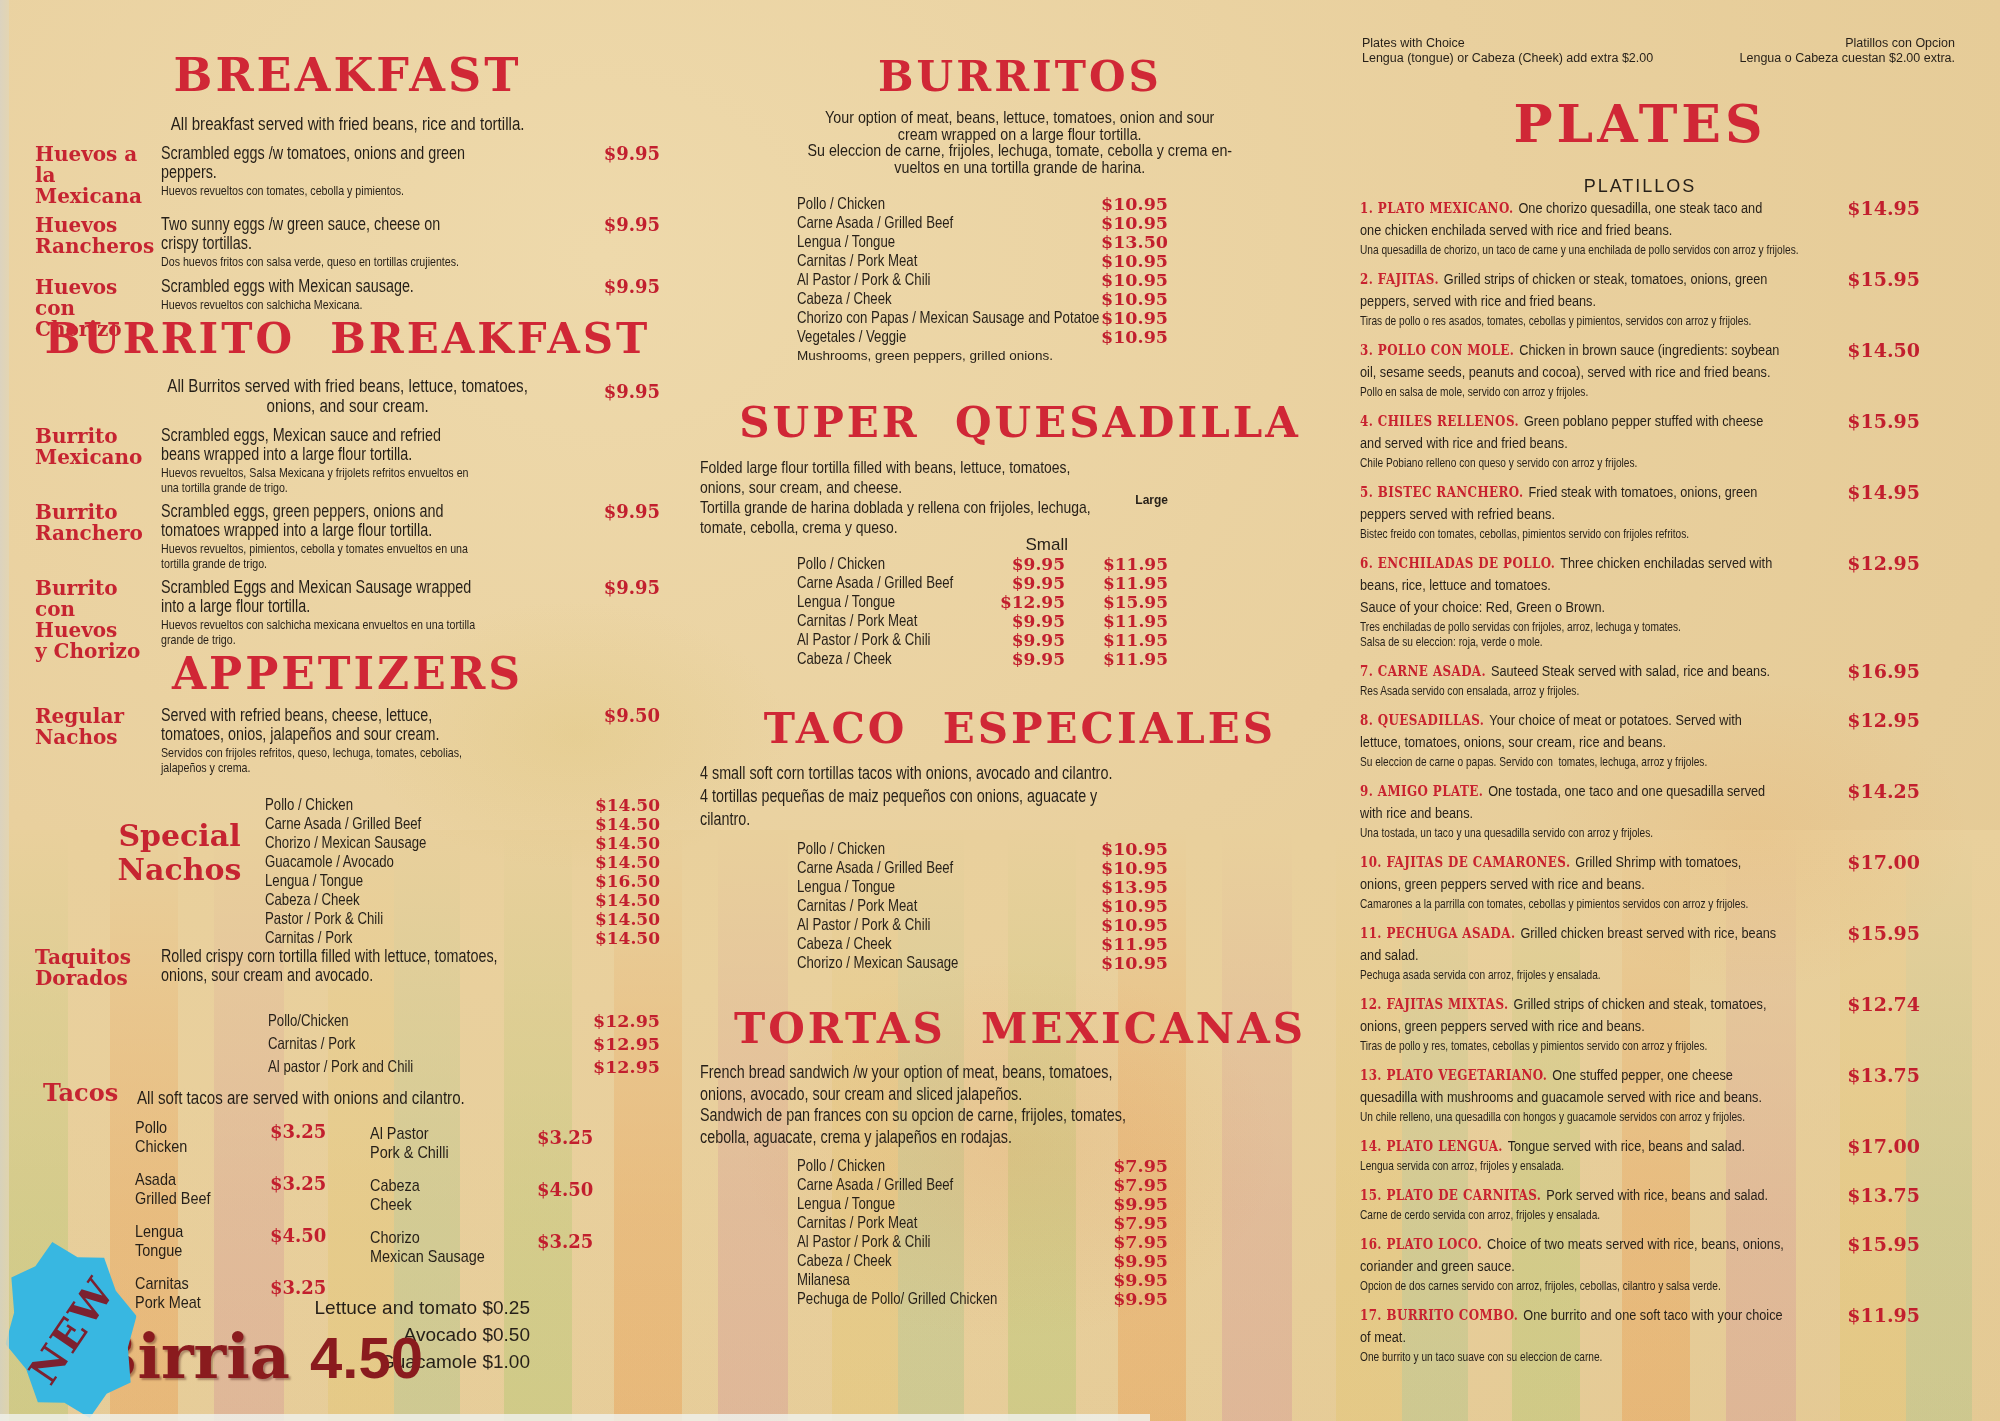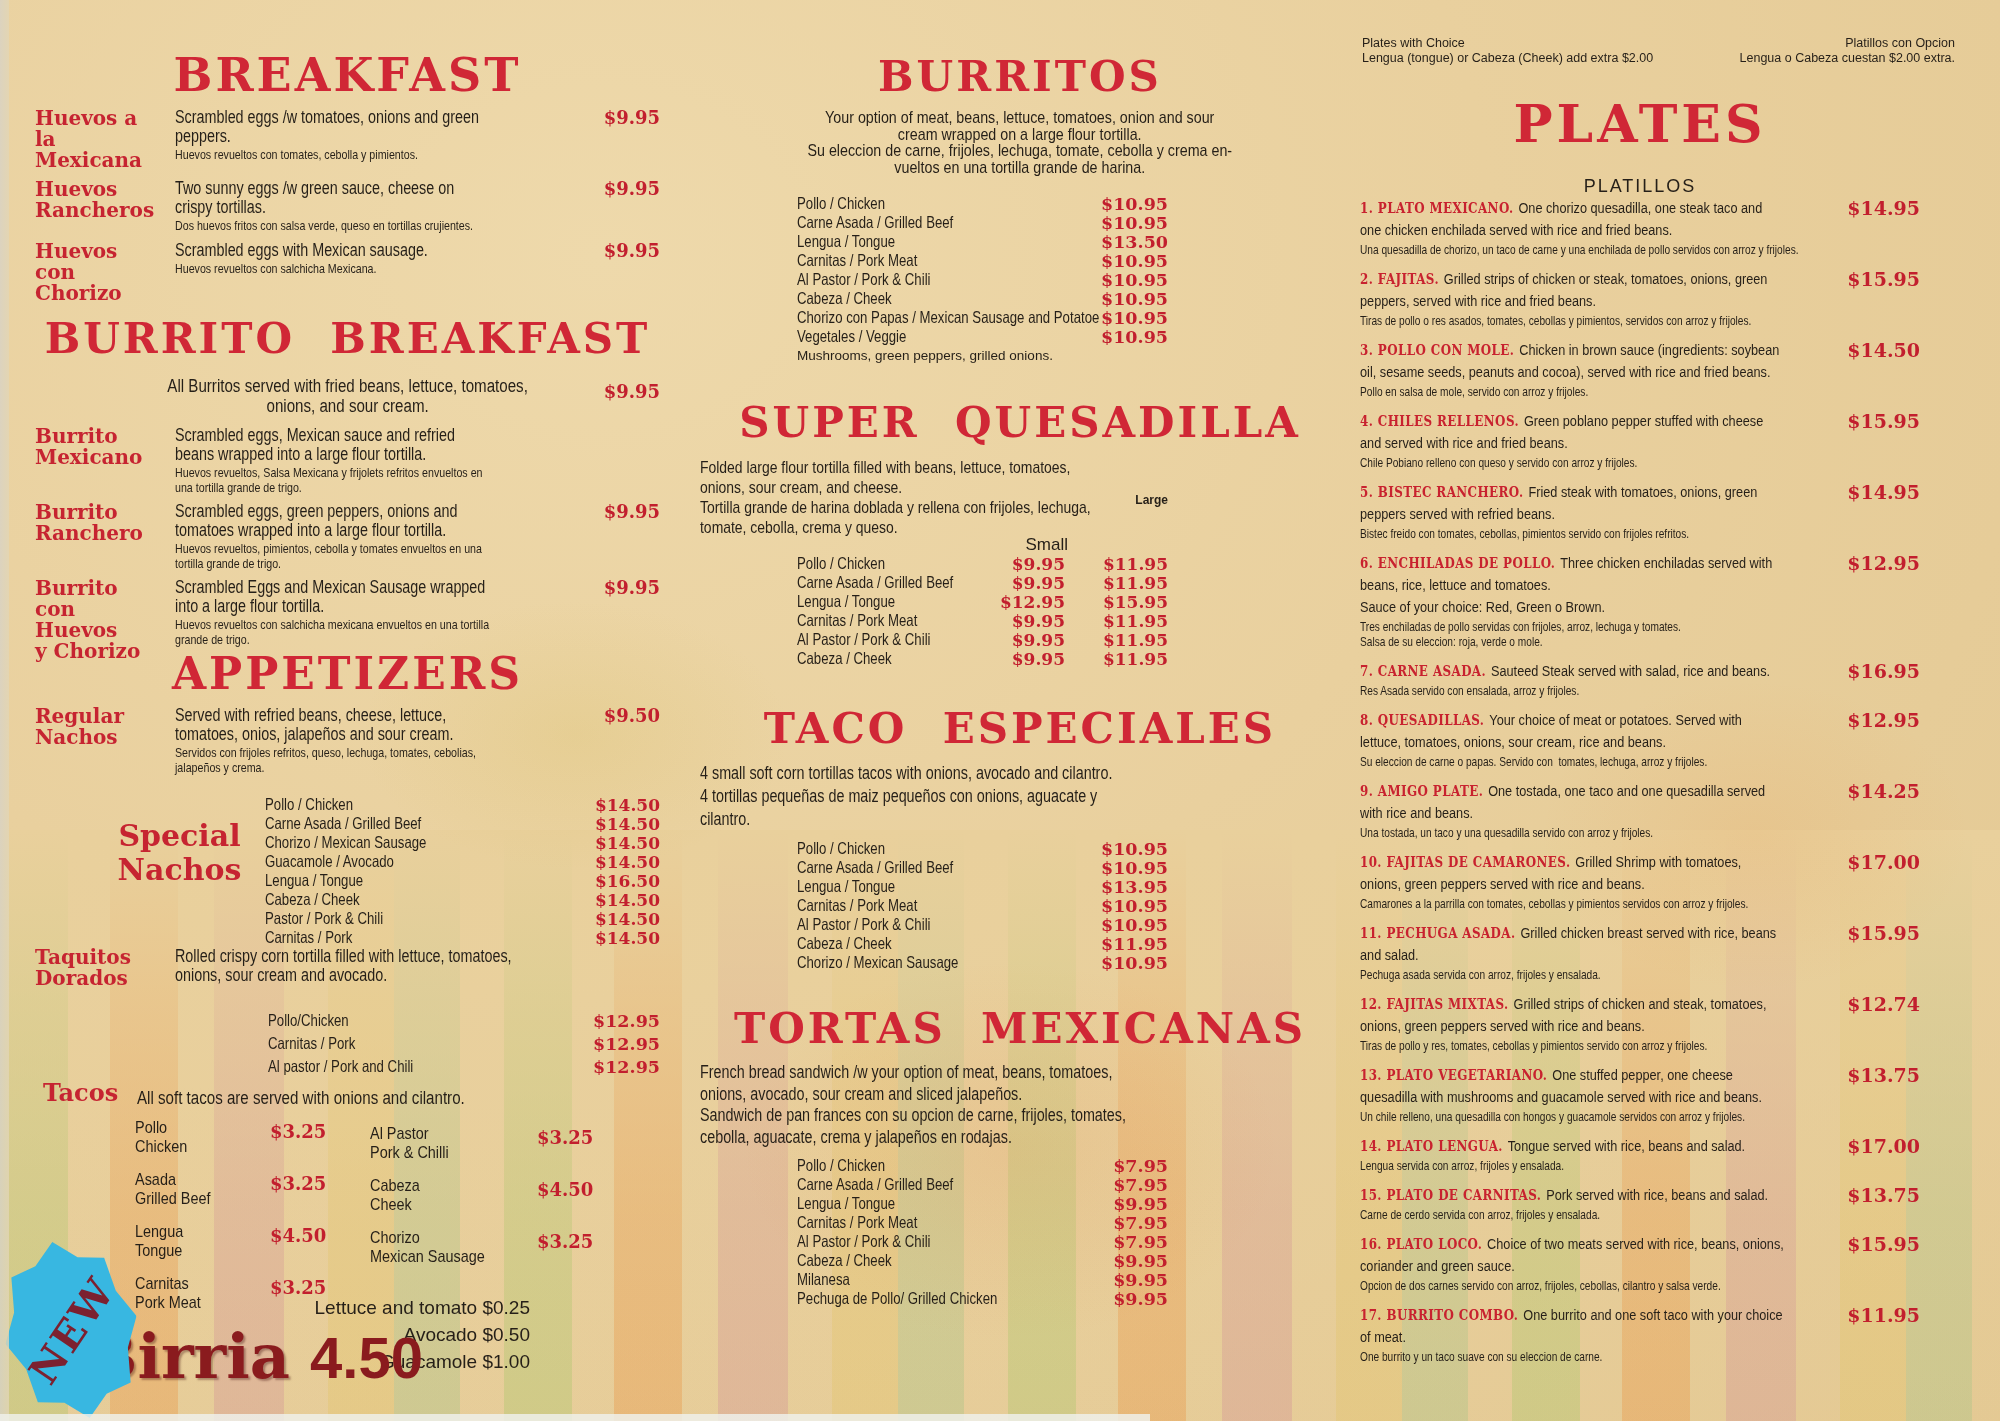--- a/index.html
+++ b/index.html
@@ -43,21 +43,21 @@
   .rel{position:relative;}
 
   
   #sec-breakfast{left:35px;top:52px;width:625px;}
   #sec-breakfast .title{font-size:46px;}
   #sec-burrito-breakfast{left:35px;top:318px;width:625px;}
   #sec-burrito-breakfast .title{font-size:42px;}
   #sec-appetizers{left:35px;top:652px;width:625px;}
   #sec-appetizers .title{font-size:44px;}
   .rows{margin-top:10px;}
-  .brow{display:grid;grid-template-columns:120px 1fr 72px;column-gap:20px;margin-bottom:8px;}
+  .brow{display:grid;grid-template-columns:120px 1fr 72px;column-gap:6px;margin-bottom:8px;}
   #sec-burrito-breakfast .brow{margin-bottom:7px;}
   .bprice{font-size:18px;text-align:right;line-height:20px;}
   .abs-r{position:absolute;right:0;top:6px;}
   .special-block{position:relative;height:154px;margin-top:18px;}
   .sp-label{position:absolute;left:62px;top:26px;width:165px;text-align:center;font-size:30px;line-height:34px;}
   .sp-list{position:absolute;left:230px;top:2px;width:395px;}
   .srow{position:relative;height:19px;}
   .sname{font-size:16.5px;line-height:19px;}
   .sprice{position:absolute;right:0;top:0;font-size:17px;}
   .taq-list{margin-left:233px;width:392px;margin-top:22px;}
@@ -137,20 +137,21 @@
 <div id="edge-left"></div>
 <div id="edge-bottom"></div>
 
 <div id="note-left">Plates with Choice
 Lengua (tongue) or Cabeza (Cheek) add extra $2.00</div>
 <div id="note-right">Platillos con Opcion
 Lengua o Cabeza cuestan $2.00 extra.</div>
 
 <div class="sec" id="sec-breakfast">
   <h1 class="title">BREAKFAST</h1>
+  <div class="csub"><span class="sqc">All breakfast served with fried beans, rice and tortilla.</span></div>
   <div class="rows">
 
       <div class="brow">
         <div class="rname">Huevos a la
 Mexicana</div>
         <div>
           <div class="sq inner390">
             <div class="en">Scrambled eggs /w  tomatoes, onions and green peppers.</div>
             <div class="es">Huevos revueltos con tomates, cebolla y pimientos.</div>
           </div>

